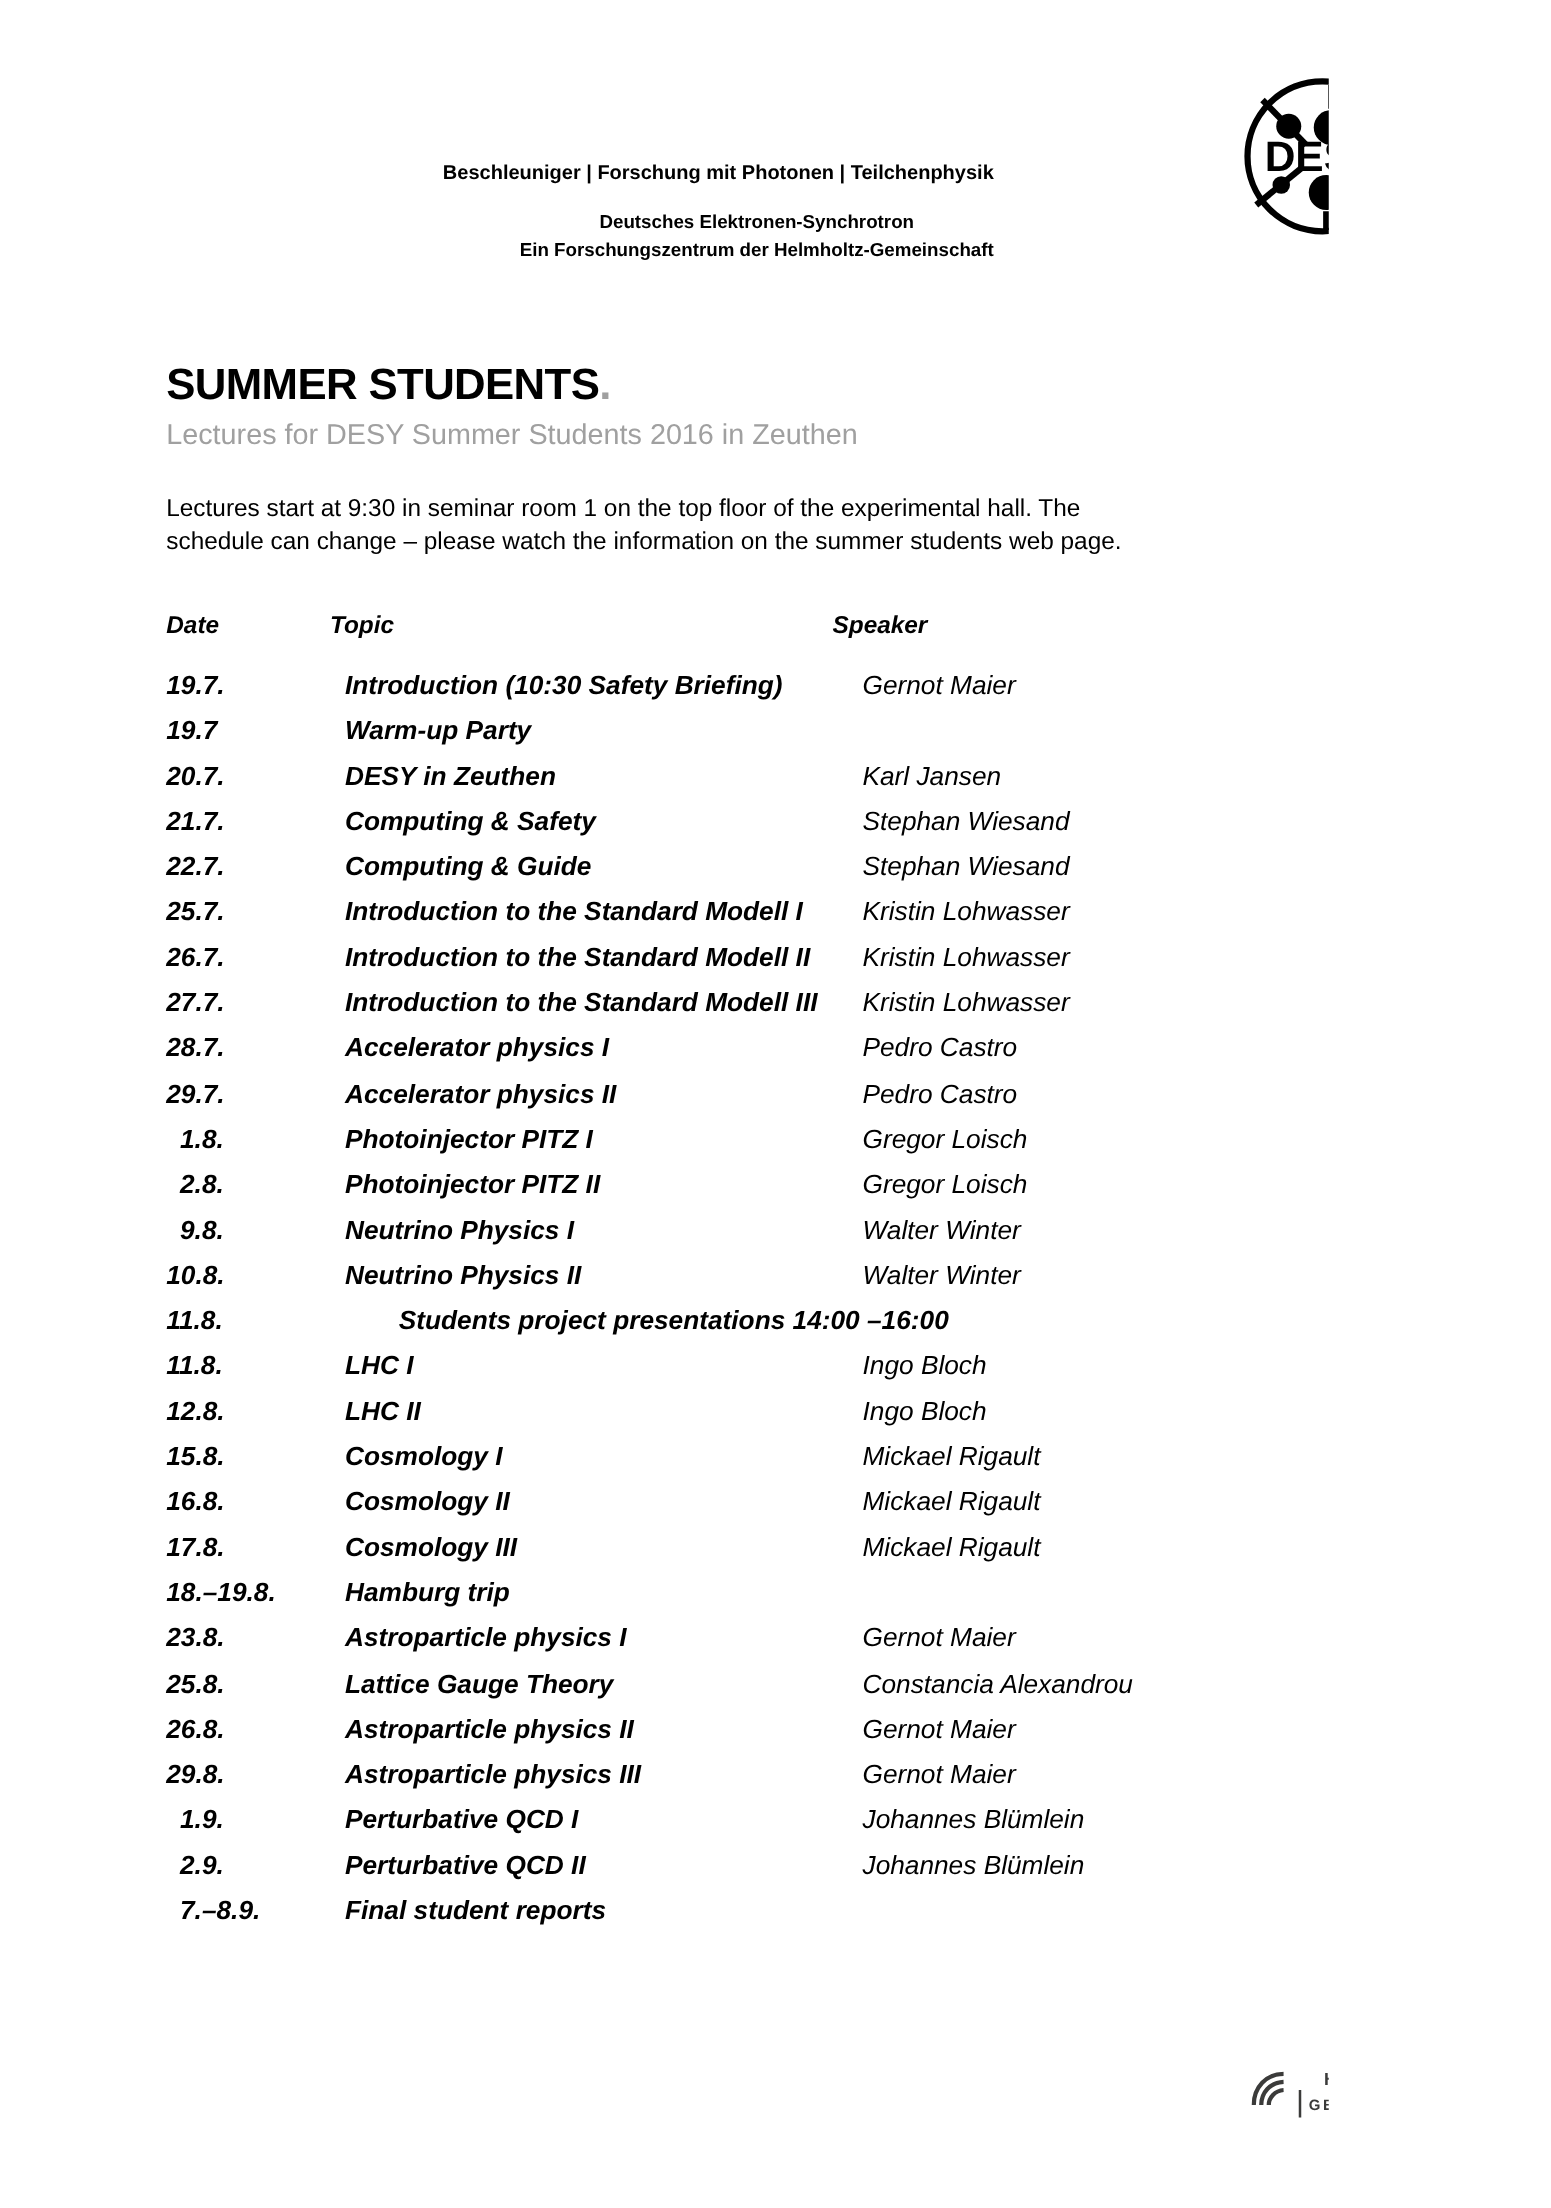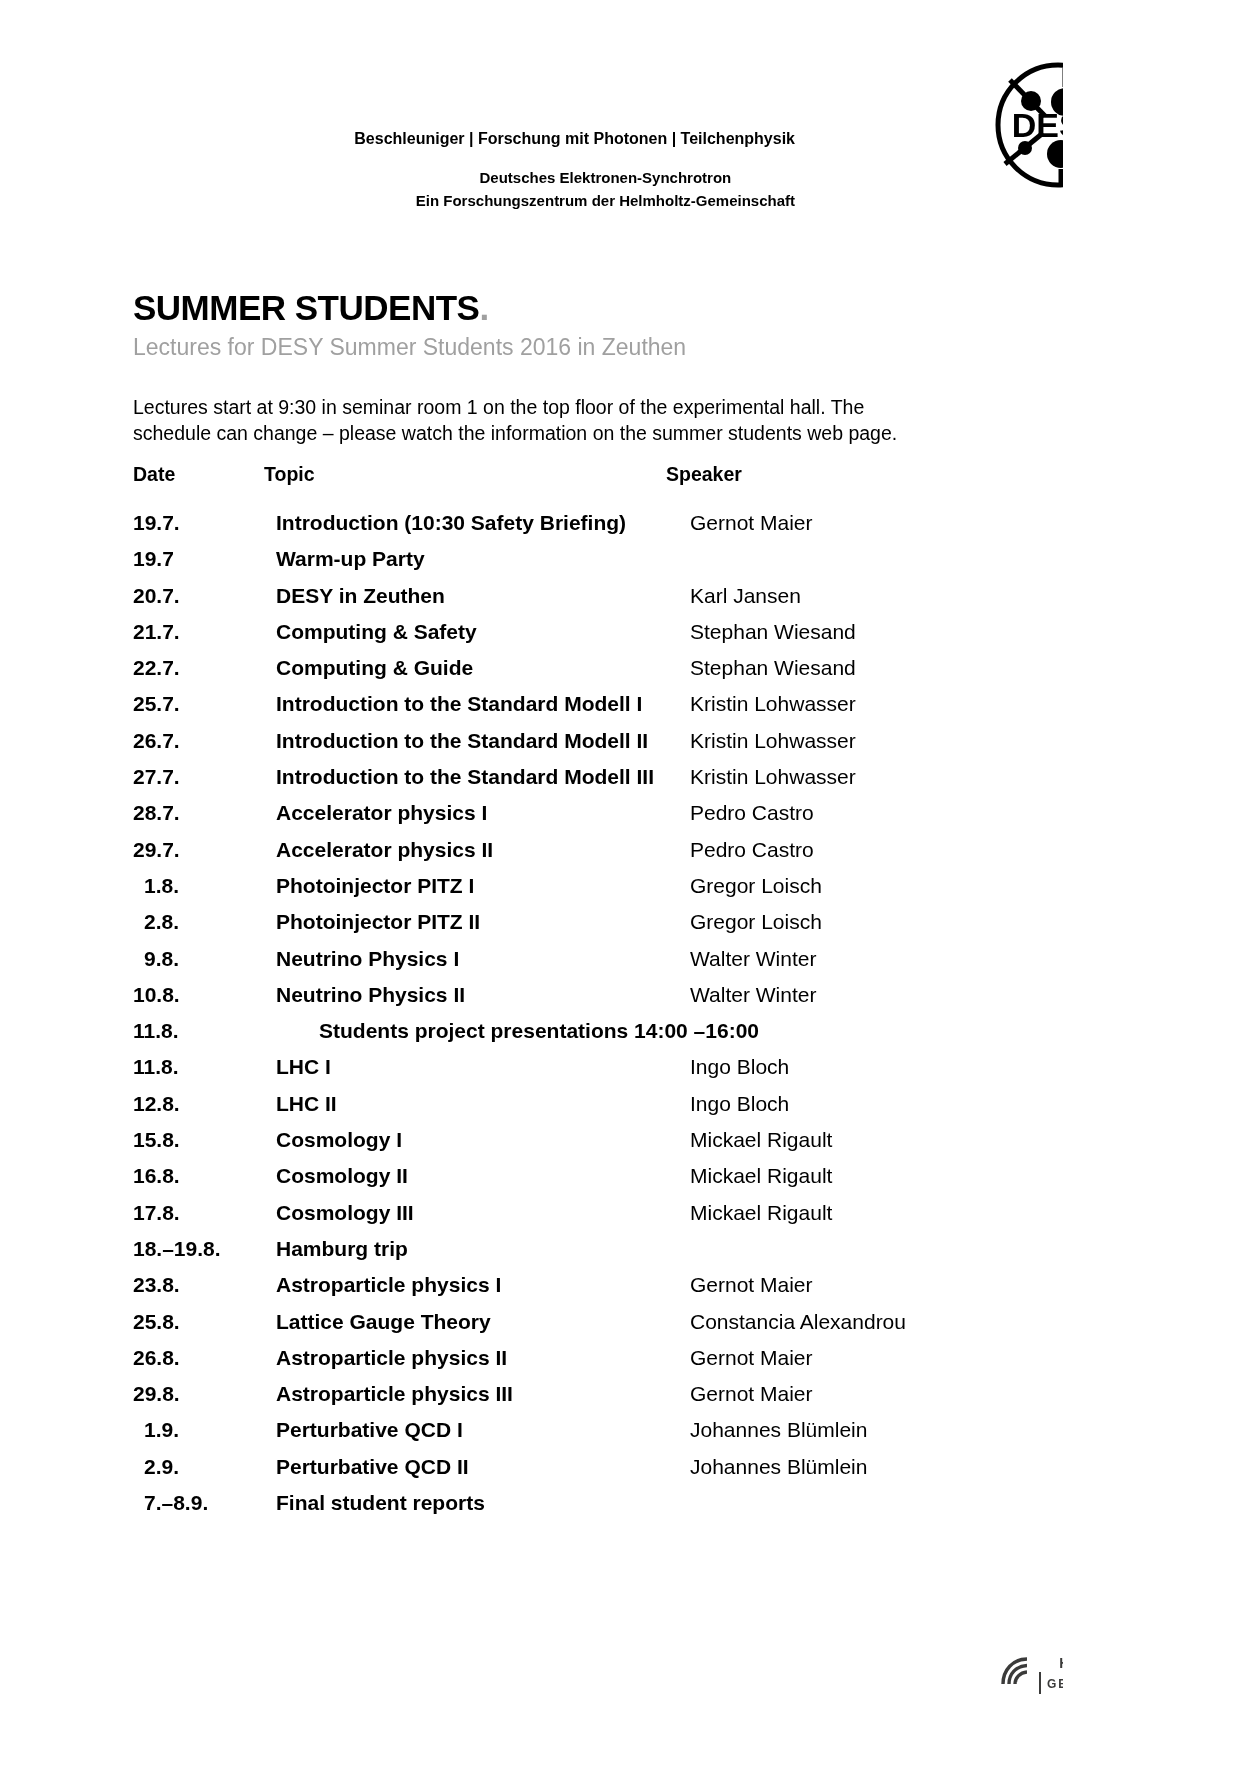--- a/index.html
+++ b/index.html
@@ -34,21 +34,21 @@
     font-size:23px;font-weight:normal;color:var(--muted);white-space:nowrap;
   }
 
   
   .intro{
     position:absolute;left:133px;top:394px;margin:0;
     font-size:19.5px;line-height:26px;white-space:nowrap;
   }
 
   
-  .schedule{position:absolute;left:133px;top:456px;width:990px;}
+  .schedule{position:absolute;left:133px;top:482px;width:990px;font-style:italic;}
   .thead{display:flex;height:49px;padding-top:5px;line-height:26px;font-weight:bold;font-size:19.5px;}
   .trow{display:flex;height:36.3px;line-height:36.3px;font-size:21px;white-space:nowrap;gap:12px;}
   .c-date{width:131px;font-weight:bold;}
   .c-date.indent{padding-left:11px;}
   .c-topic{width:402px;font-weight:bold;}
   .c-speaker{flex:1;font-weight:normal;}
   .thead .c-speaker{font-weight:bold;}
   .trow.centered .c-topic{width:auto;flex:1;padding-left:43px;}
 
   

